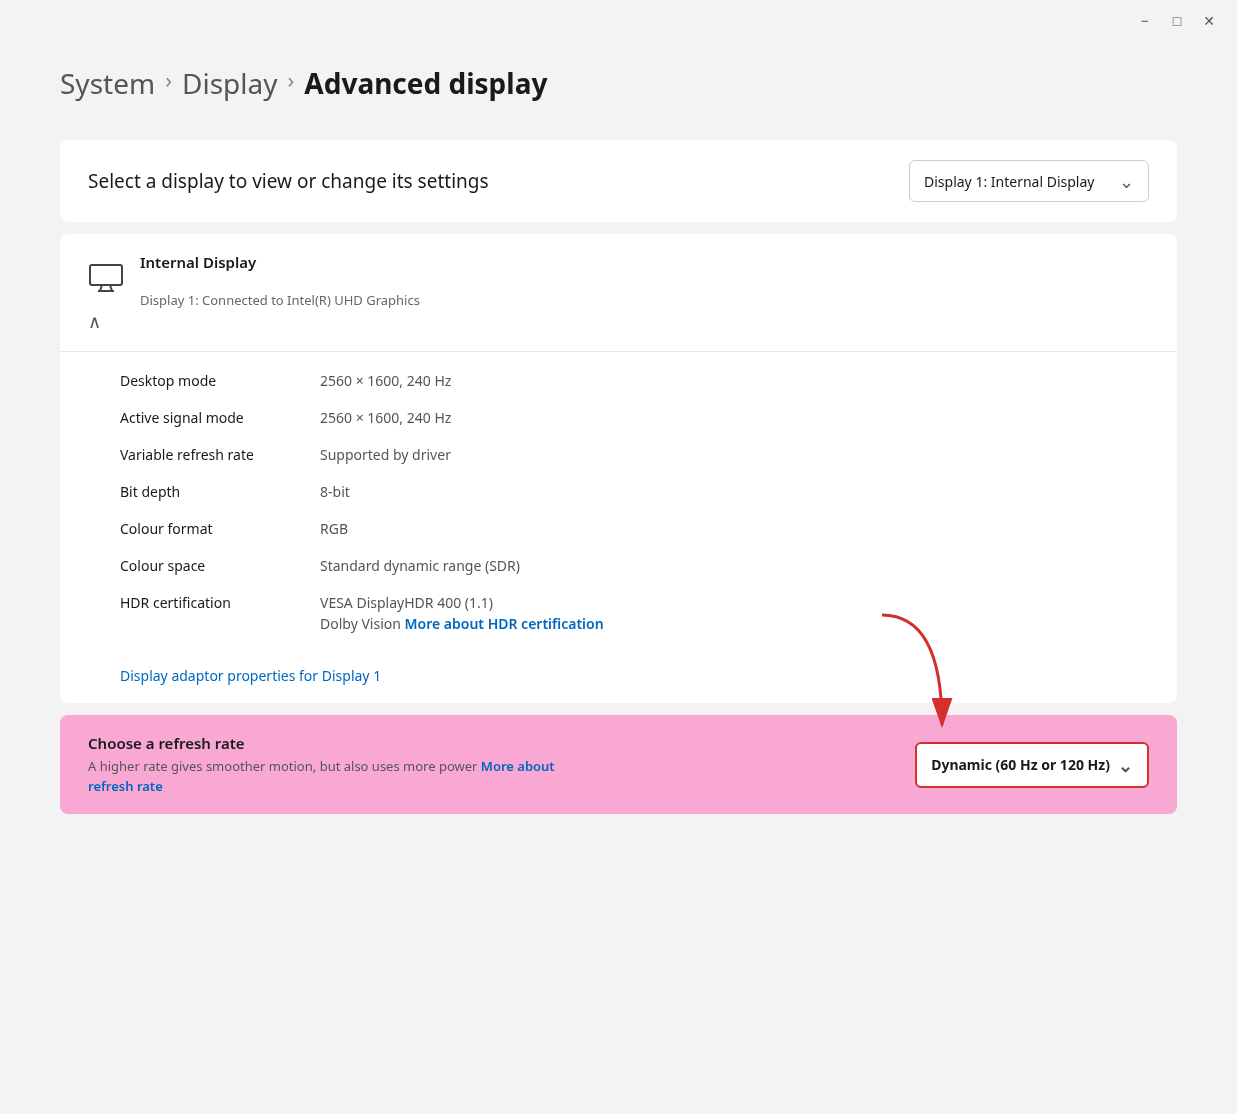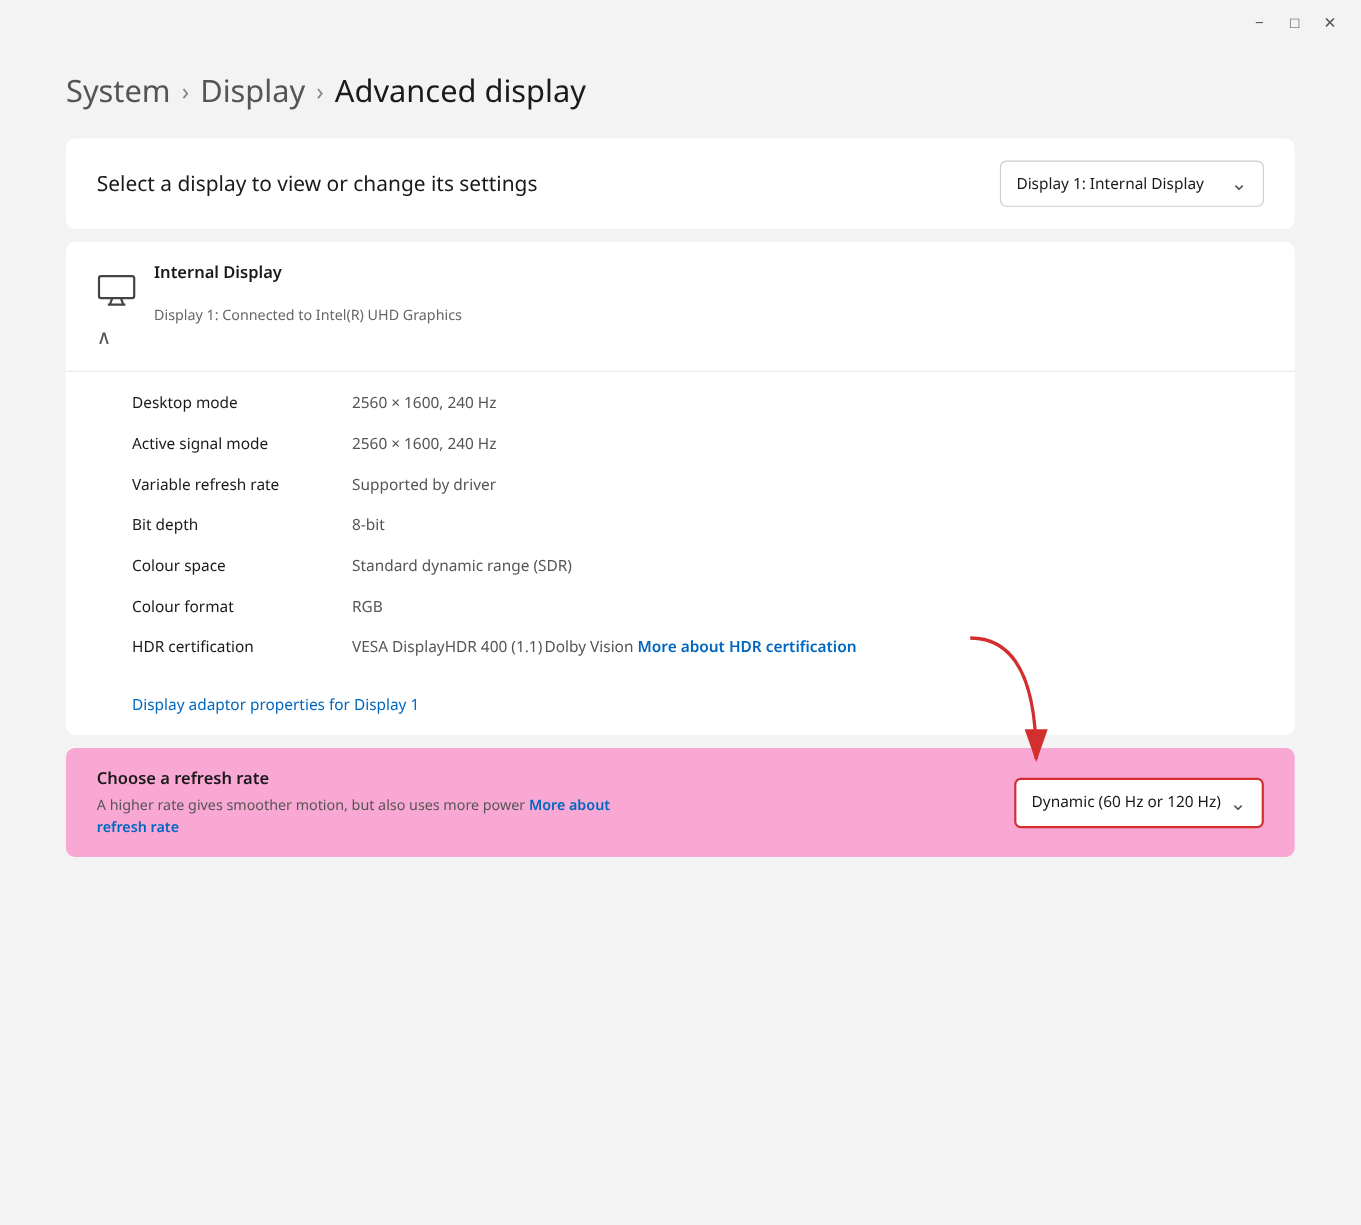--- a/index.html
+++ b/index.html
@@ -34,33 +34,32 @@
     }
 
     
     .content {
       padding: 24px 60px 40px 60px;
     }
 
     
     .breadcrumb {
       display: flex;
-      align-items: center;
       gap: 10px;
-      margin-bottom: 24px;
+      margin-bottom: 38px;
       font-size: 28px;
       color: #555;
       font-weight: 400;
     }
     .breadcrumb .separator {
       font-size: 22px;
       color: #888;
     }
     .breadcrumb .current {
-      font-weight: 400;
+      font-weight: 700;
       color: #1a1a1a;
     }
 
     
     .card {
       background: #ffffff;
       border-radius: 8px;
       padding: 20px 28px;
       margin-bottom: 12px;
     }
@@ -151,20 +150,21 @@
       min-width: 200px;
       color: #1a1a1a;
       font-weight: 400;
     }
     .info-value {
       color: #555;
       flex: 1;
     }
     .info-value.multi-line {
       display: flex;
+      flex-direction: column;
       gap: 2px;
     }
     .info-value a, .link {
       color: #0067c0;
       text-decoration: none;
       font-weight: 600;
     }
 
     
     .adaptor-link {
@@ -209,20 +209,21 @@
       align-items: center;
       gap: 8px;
       border: 2px solid #d32f2f;
       border-radius: 6px;
       padding: 9px 14px;
       font-size: 14px;
       background: #fff;
       cursor: pointer;
       min-width: 220px;
       justify-content: space-between;
+      font-weight: bold;
     }
   </style>
 </head>
 <body>
 
 <div class="titlebar">
   <div class="titlebar-btn">−</div>
   <div class="titlebar-btn">□</div>
   <div class="titlebar-btn close">✕</div>
 </div>
@@ -285,27 +286,27 @@
         <span class="info-label">Variable refresh rate</span>
         <span class="info-value">Supported by driver</span>
       </div>
 
       <div class="info-row">
         <span class="info-label">Bit depth</span>
         <span class="info-value">8-bit</span>
       </div>
 
       <div class="info-row">
+        <span class="info-label">Colour format</span>
+        <span class="info-value">RGB</span>
+      </div>
+
+      <div class="info-row">
         <span class="info-label">Colour space</span>
         <span class="info-value">Standard dynamic range (SDR)</span>
-      </div>
-
-      <div class="info-row">
-        <span class="info-label">Colour format</span>
-        <span class="info-value">RGB</span>
       </div>
 
       <div class="info-row">
         <span class="info-label">HDR certification</span>
         <span class="info-value multi-line">
           <span>VESA DisplayHDR 400 (1.1)</span>
           <span>Dolby Vision <a class="link">More about HDR certification</a></span>
         </span>
       </div>
 

